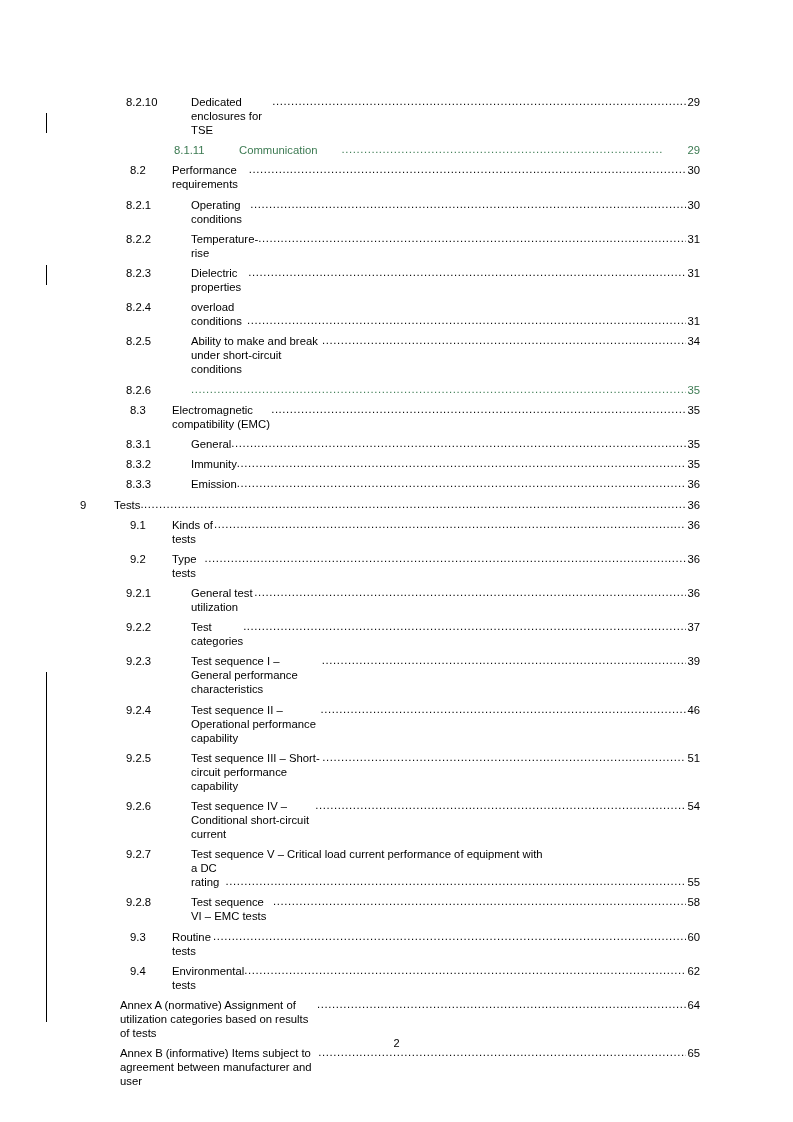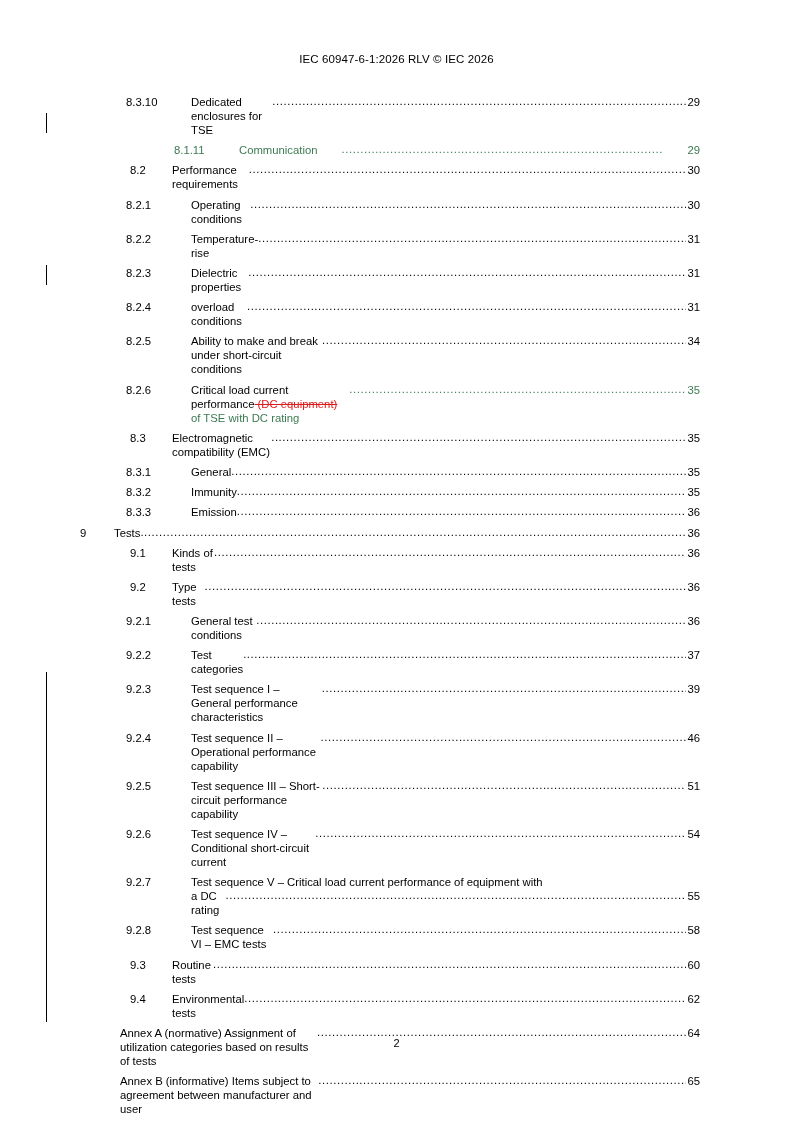--- a/index.html
+++ b/index.html
@@ -108,21 +108,21 @@
   .annex > .num { width: 0px; }
 
   
   .toc-row { padding-right: 93px; }
 
   
   .wrap .entry { display: block; }
   .wrap .title { display: block; }
   .wrap .tail {
     display: flex;
-    align-items: flex-start;
+    align-items: flex-end;
   }
 
   
   .changebar {
     position: absolute;
     left: 46px;
     width: 1px;
     background: #000000;
   }
 
@@ -135,25 +135,24 @@
     text-align: center;
     font-size: 11px;
     color: #000;
   }
 </style>
 </head>
 <body>
 
 <div class="page">
 
-  <div class="doc-header">IEC 60947-6-1:2026 RLV © IEC 2026</div>
 
   <div class="toc" id="toc">
       <div class="toc-row lvl3">
-        <span class="num">8.3.10</span>
+        <span class="num">8.2.10</span>
         <span class="entry">
           <span class="title">Dedicated enclosures for TSE</span>
           <span class="leader">............................................................................................................................................................................................................</span>
           <span class="pageno">29</span>
         </span>
       </div>
       <div class="toc-row lvl3 green">
         <span class="num">8.1.11</span>
         <span class="entry">
           <span class="title">Communication</span>
@@ -207,21 +206,20 @@
         <span class="num">8.2.5</span>
         <span class="entry">
           <span class="title">Ability to make and break under short-circuit conditions</span>
           <span class="leader">............................................................................................................................................................................................................</span>
           <span class="pageno">34</span>
         </span>
       </div>
       <div class="toc-row lvl3">
         <span class="num">8.2.6</span>
         <span class="entry">
-          <span class="title"><span class="">Critical load current performance</span><span class="strike-red"> (DC equipment)</span><span class="ins-green"> of TSE with DC rating</span></span>
           <span class="leader ins-green">............................................................................................................................................................................................................</span>
           <span class="pageno ins-green">35</span>
         </span>
       </div>
       <div class="toc-row lvl2">
         <span class="num">8.3</span>
         <span class="entry">
           <span class="title">Electromagnetic compatibility (EMC)</span>
           <span class="leader">............................................................................................................................................................................................................</span>
           <span class="pageno">35</span>
@@ -271,21 +269,21 @@
         <span class="num">9.2</span>
         <span class="entry">
           <span class="title">Type tests</span>
           <span class="leader">............................................................................................................................................................................................................</span>
           <span class="pageno">36</span>
         </span>
       </div>
       <div class="toc-row lvl3">
         <span class="num">9.2.1</span>
         <span class="entry">
-          <span class="title">General test conditions</span>
+          <span class="title">General test utilization</span>
           <span class="leader">............................................................................................................................................................................................................</span>
           <span class="pageno">36</span>
         </span>
       </div>
       <div class="toc-row lvl3">
         <span class="num">9.2.2</span>
         <span class="entry">
           <span class="title">Test categories</span>
           <span class="leader">............................................................................................................................................................................................................</span>
           <span class="pageno">37</span>

